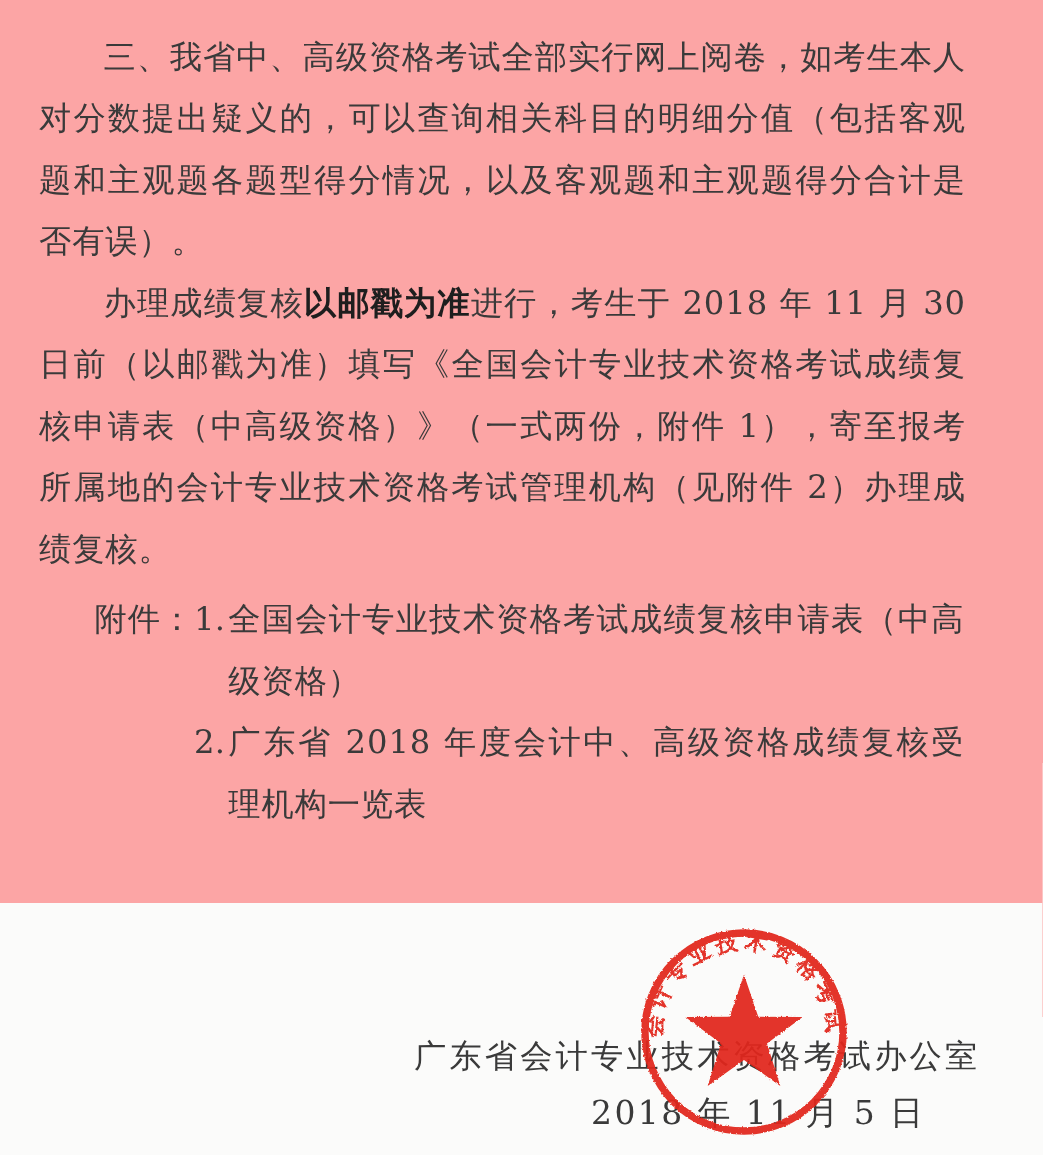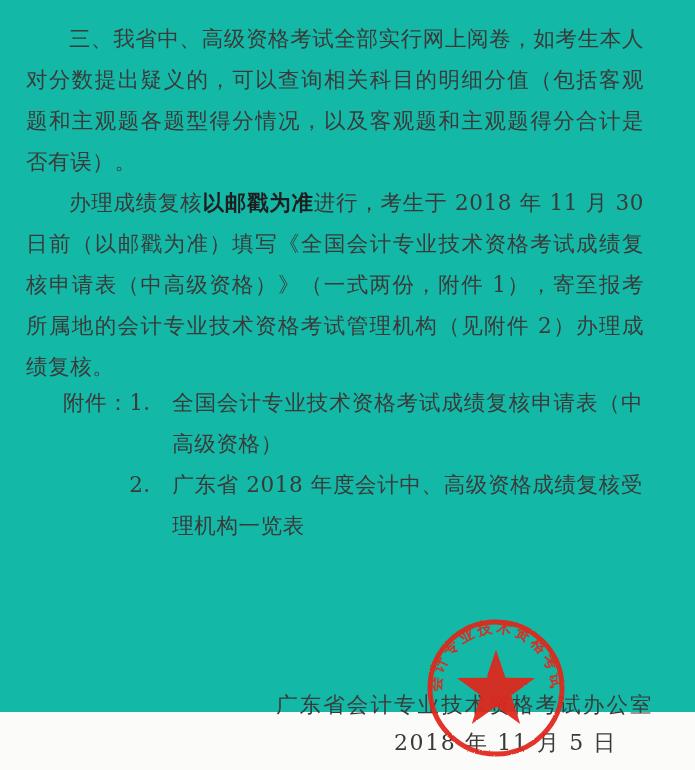--- a/index.html
+++ b/index.html
@@ -13,22 +13,22 @@
     background: #fbfbfa;
     font-family: "DejaVu Serif", "Liberation Serif", serif;
     color: #2b2b2b;
     overflow: hidden;
     position: relative;
   }
 
   .page {
     position: relative;
     width: 695px;
-    height: 712px;
-    background: #14b8a6;
+    height: 602px;
+    background: #fca5a5;
   }
 
   
   .body-block {
     position: absolute;
     left: 26px;
     top: 18px;
     width: 618px;
   }
 
@@ -50,21 +50,21 @@
 
   .bold-run {
     font-weight: bold;
     color: #1e1e1e;
   }
 
   
   .attach-block {
     position: absolute;
     left: 63px;
-    top: 382px;
+    top: 393px;
     width: 580px;
   }
 
   .attach-head-row {
     display: flex;
     align-items: flex-start;
     font-size: 21.5px;
     line-height: 41px;
     color: #3a3a3a;
   }
@@ -93,21 +93,20 @@
     white-space: nowrap;
     padding-right: 2px;
     letter-spacing: 0.2px;
   }
 
   .attach-text {
     flex: 1 1 auto;
     letter-spacing: 0.6px;
     text-align: justify;
     text-justify: inter-ideograph;
-    margin-left: 20px;
   }
 
   
   .sign-block {
     position: absolute;
     left: 0;
     top: 688px;
     width: 695px;
     text-align: left;
   }

